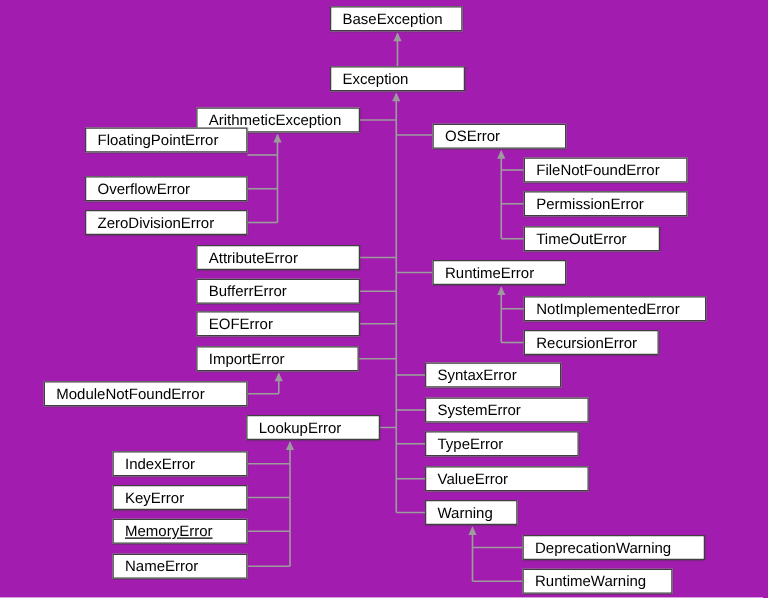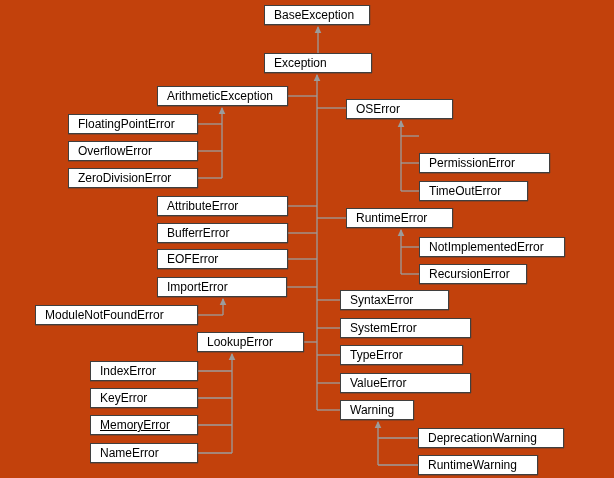--- a/index.html
+++ b/index.html
@@ -1,20 +1,20 @@
 <!DOCTYPE html>
 <html><head>
 <meta charset="utf-8">
 <style>
   html, body { margin: 0; padding: 0; background: #ffffff; }
   #stage {
     position: relative;
     width: 614px;
     height: 478px;
-    background: #c2410c;
+    background: #a21caf;
     font-family: "Liberation Sans", sans-serif;
     overflow: hidden;
   }
   #wires {
     position: absolute;
     left: 0; top: 0;
     width: 614px; height: 478px;
   }
   .node {
     position: absolute;
@@ -84,21 +84,21 @@
 
 <div class="node" style="left: 264px; top: 5px; width: 106px; height: 20px;">
       <span>BaseException</span>
     </div>
     <div class="node" style="left: 264px; top: 53px; width: 108px; height: 20px;">
       <span>Exception</span>
     </div>
     <div class="node" style="left: 157px; top: 86px; width: 131px; height: 20px;">
       <span>ArithmeticException</span>
     </div>
-    <div class="node" style="left: 68px; top: 114px; width: 130px; height: 20px;">
+    <div class="node" style="left: 68px; top: 102px; width: 130px; height: 20px;">
       <span>FloatingPointError</span>
     </div>
     <div class="node" style="left: 68px; top: 141px; width: 130px; height: 20px;">
       <span>OverflowError</span>
     </div>
     <div class="node" style="left: 68px; top: 168px; width: 130px; height: 20px;">
       <span>ZeroDivisionError</span>
     </div>
     <div class="node" style="left: 157px; top: 196px; width: 131px; height: 20px;">
       <span>AttributeError</span>
@@ -126,20 +126,23 @@
     </div>
     <div class="node" style="left: 90px; top: 415px; width: 108px; height: 20px; text-decoration: underline;">
       <span>MemoryError</span>
     </div>
     <div class="node" style="left: 90px; top: 443px; width: 108px; height: 20px;">
       <span>NameError</span>
     </div>
     <div class="node" style="left: 346px; top: 99px; width: 107px; height: 20px;">
       <span>OSError</span>
     </div>
+    <div class="node" style="left: 419px; top: 126px; width: 131px; height: 20px;">
+      <span>FileNotFoundError</span>
+    </div>
     <div class="node" style="left: 419px; top: 153px; width: 131px; height: 20px;">
       <span>PermissionError</span>
     </div>
     <div class="node" style="left: 419px; top: 181px; width: 109px; height: 20px;">
       <span>TimeOutError</span>
     </div>
     <div class="node" style="left: 346px; top: 208px; width: 107px; height: 20px;">
       <span>RuntimeError</span>
     </div>
     <div class="node" style="left: 419px; top: 237px; width: 146px; height: 20px;">

